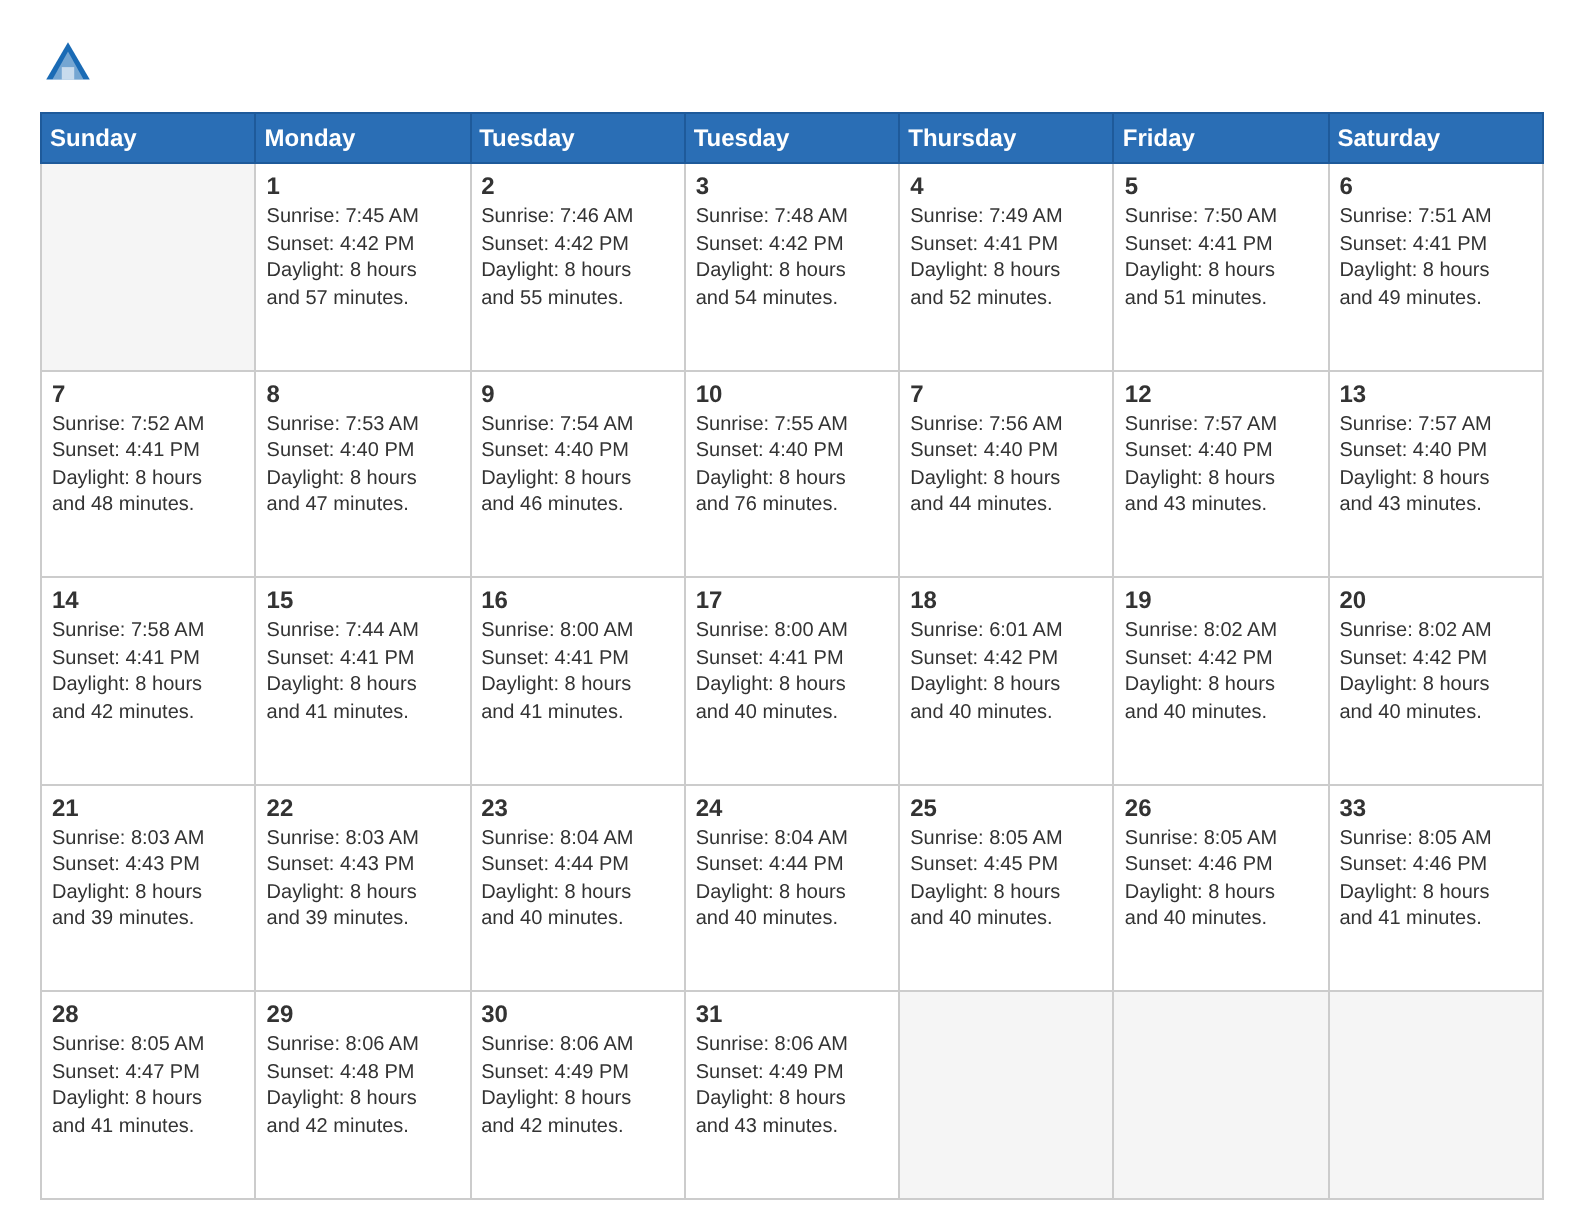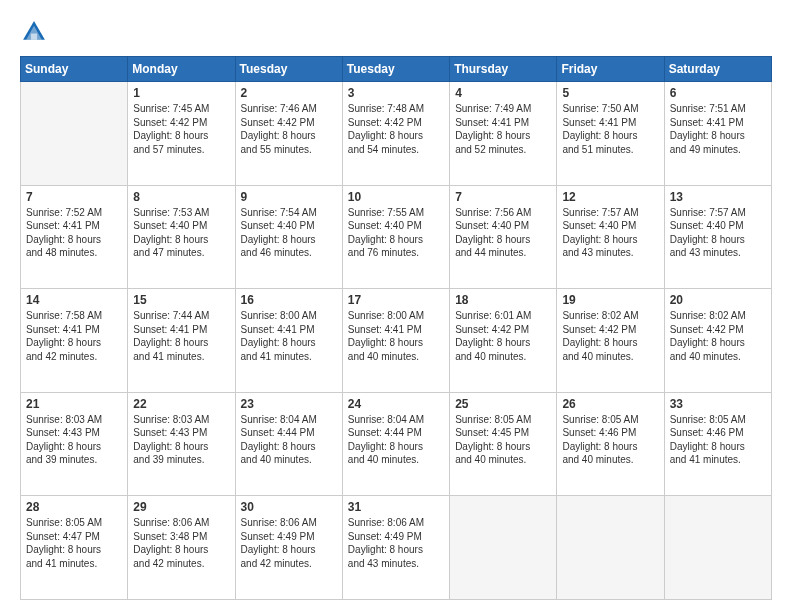--- a/index.html
+++ b/index.html
@@ -335,21 +335,21 @@
           <td>
             <span class="day-num">28</span>
             <span class="cell-line">Sunrise: 8:05 AM</span>
             <span class="cell-line">Sunset: 4:47 PM</span>
             <span class="cell-line">Daylight: 8 hours</span>
             <span class="cell-line">and 41 minutes.</span>
           </td>
           <td>
             <span class="day-num">29</span>
             <span class="cell-line">Sunrise: 8:06 AM</span>
-            <span class="cell-line">Sunset: 3:48 PM</span>
+            <span class="cell-line">Sunset: 4:48 PM</span>
             <span class="cell-line">Daylight: 8 hours</span>
             <span class="cell-line">and 42 minutes.</span>
           </td>
           <td>
             <span class="day-num">30</span>
             <span class="cell-line">Sunrise: 8:06 AM</span>
             <span class="cell-line">Sunset: 4:49 PM</span>
             <span class="cell-line">Daylight: 8 hours</span>
             <span class="cell-line">and 42 minutes.</span>
           </td>

